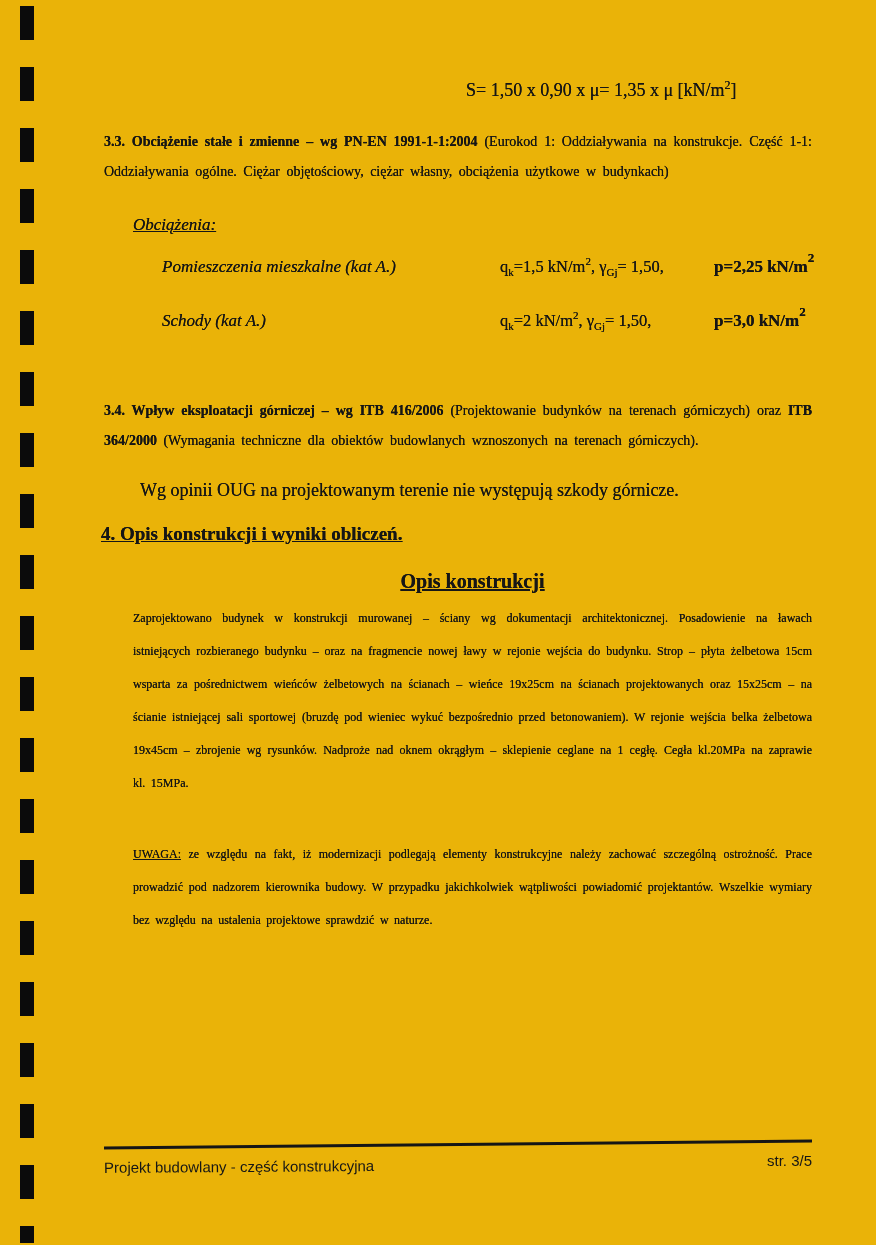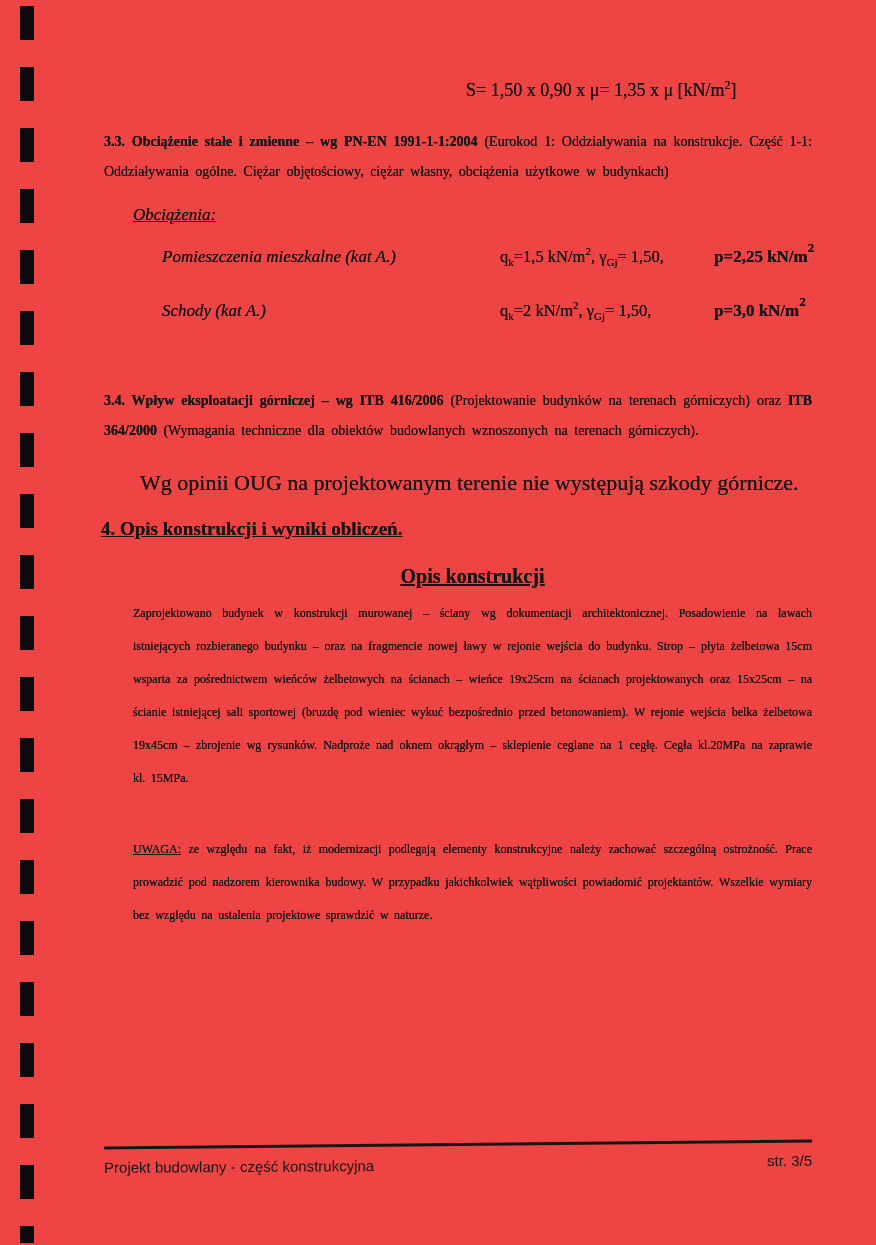--- a/index.html
+++ b/index.html
@@ -4,21 +4,21 @@
 <style>
   html, body { margin: 0; padding: 0; }
   body {
     width: 876px; height: 1245px;
     background: #ffffff;
     position: relative;
     font-family: "Liberation Serif", serif;
     color: #161616;
     overflow: hidden;
   }
-  .page { position: absolute; inset: 0; background: #ef4444; }
+  .page { position: absolute; inset: 0; background: #eab308; }
 
   
   .binding {
     position: absolute; left: 20px; top: 6px;
     width: 14px; height: 1237px;
     background: repeating-linear-gradient(180deg,
       #0b0b0b 0px, #0b0b0b 34px,
       transparent 34px, transparent 61px);
   }
 
@@ -36,34 +36,34 @@
   .sec-heading {
     margin: 26px 0 0 0;
     font-size: 14px; line-height: 30px;
     text-align: justify; word-spacing: 3px;
   }
   .sec-heading b { font-weight: bold; }
   .h34 { margin-top: 64px; }
 
   .loads { margin-left: 29px; }
   .loads-title {
-    margin-top: 18px; font-size: 17px;
+    margin-top: 28px; font-size: 17px;
     font-style: italic; text-decoration: underline;
   }
   .load-row { display: flex; align-items: baseline; font-size: 17px; }
   .load-row.r1 { margin-top: 18px; }
   .load-row.r2 { margin-top: 29px; }
   .load-label { flex: none; width: 338px; font-style: italic; margin-left: 29px; }
   .load-val { flex: none; width: 214px; font-size: 16.5px; white-space: nowrap; }
   .load-val sub { font-size: 11px; }
   .load-val sup { font-size: 11px; }
   .load-p { font-weight: bold; font-size: 17px; white-space: nowrap; }
   .load-p sup { font-size: 13px; position: relative; top: -3px; }
 
-  .opinion { margin: 24px 0 0 0; font-size: 22px; text-indent: 36px; }
+  .opinion { margin: 24px 0 0 0; font-size: 18px; text-indent: 36px; }
 
   .sec4-title {
     margin: 22px 0 0 -3px;
     font-size: 19px; font-weight: bold; text-decoration: underline;
   }
 
   .construction-heading {
     margin: 25px 0 0 29px;
     font-size: 20px; font-weight: bold; text-decoration: underline; text-align: center;
   }

